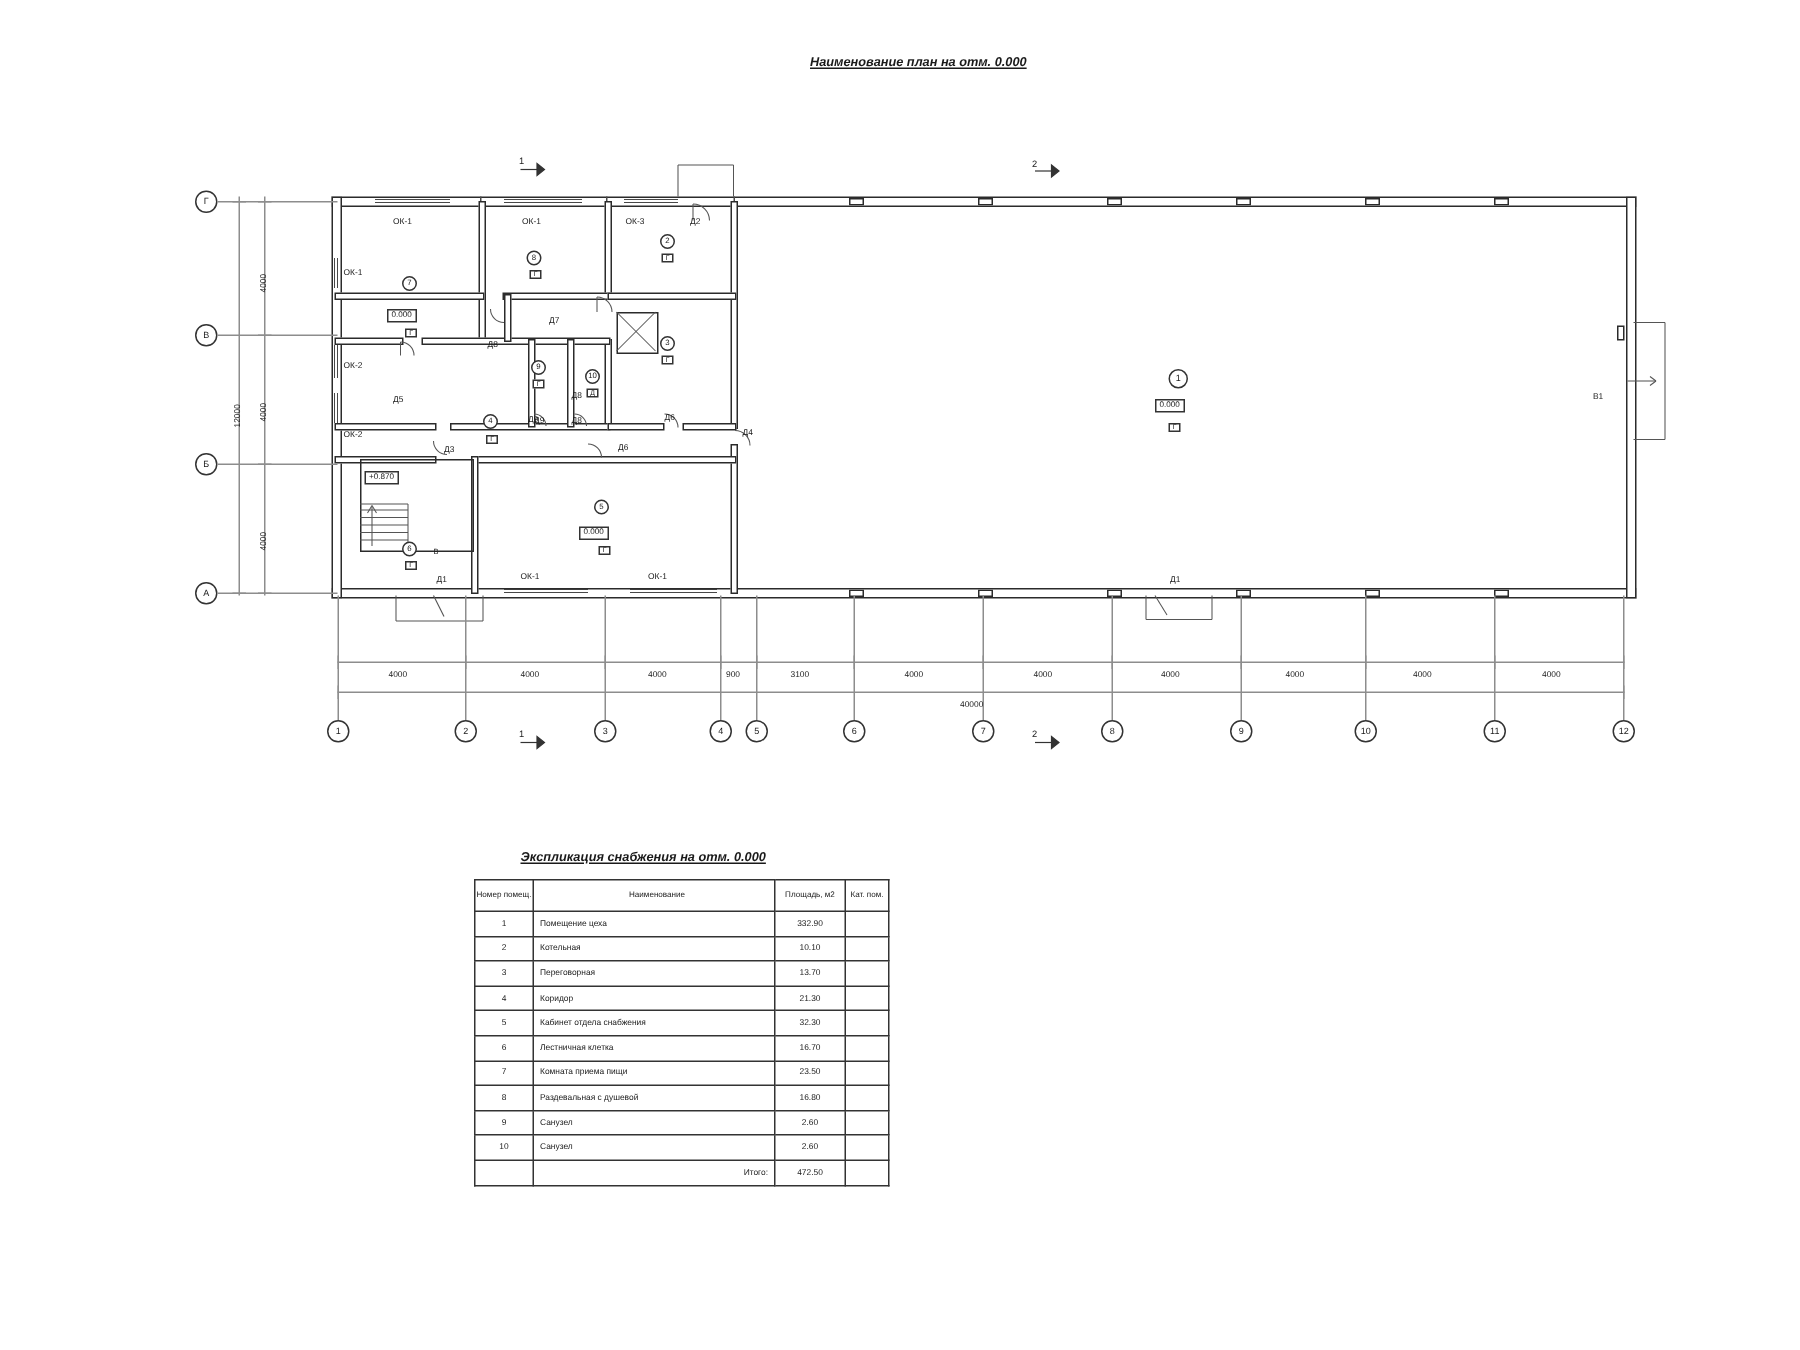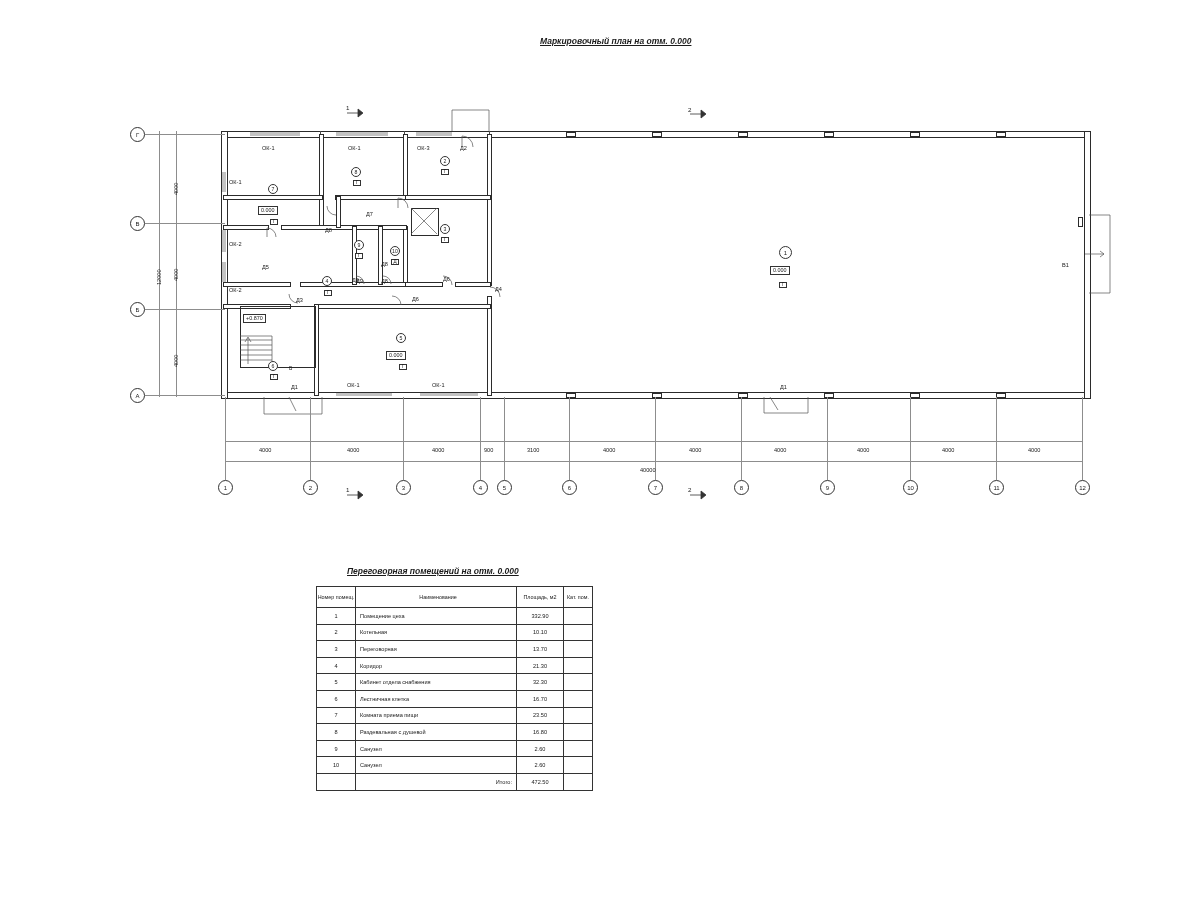--- a/index.html
+++ b/index.html
@@ -119,21 +119,21 @@
   .c-area { width: 46px; text-align: center; }
   .c-cat { width: 28px; text-align: center; }
   .tot-lbl { text-align: right; padding-right: 4px !important; }
   .svgl { position: absolute; left: 0; top: 0; overflow: visible; }
 </style>
 </head>
 <body>
 
 <div id="sheet">
 
-  <div class="abs ttl" style="left:540px; top:36px;">Маркировочный план на отм. 0.000</div>
+  <div class="abs ttl" style="left:540px; top:36px;">Наименование план на отм. 0.000</div>
 
   <div class="wall-th" style="left:221px; top:131px; width:868px; height:5px;"></div>
 
   <div class="wall-th" style="left:221px; top:392px; width:868px; height:5px;"></div>
 
   <div class="wall-th" style="left:221px; top:131px; width:5px; height:266px;"></div>
 
   <div class="wall-th" style="left:1084px; top:131px; width:5px; height:266px;"></div>
 
   <div class="ln" style="left:320px; top:131px; width:0.8px; height:5px;"></div>
@@ -416,21 +416,21 @@
       <polygon points="358,109 358,117 363,113"></polygon>
       <line x1="347" y1="495" x2="358" y2="495"></line>
       <polygon points="358,491 358,499 363,495"></polygon>
       <line x1="690" y1="114" x2="701" y2="114"></line>
       <polygon points="701,110 701,118 706,114"></polygon>
       <line x1="690" y1="495" x2="701" y2="495"></line>
       <polygon points="701,491 701,499 706,495"></polygon>
     </g>
   </svg>
 
-  <div class="abs ttl" style="left:347px; top:566px;">Переговорная помещений на отм. 0.000</div>
+  <div class="abs ttl" style="left:347px; top:566px;">Экспликация снабжения на отм. 0.000</div>
 
   <table id="explication" style="left:316px; top:586px;">
     <thead>
       <tr>
         <th class="c-num">Номер помещ.</th>
         <th class="c-name" style="text-align:center;">Наименование</th>
         <th class="c-area">Площадь, м2</th>
         <th class="c-cat">Кат. пом.</th>
       </tr>
     </thead>

